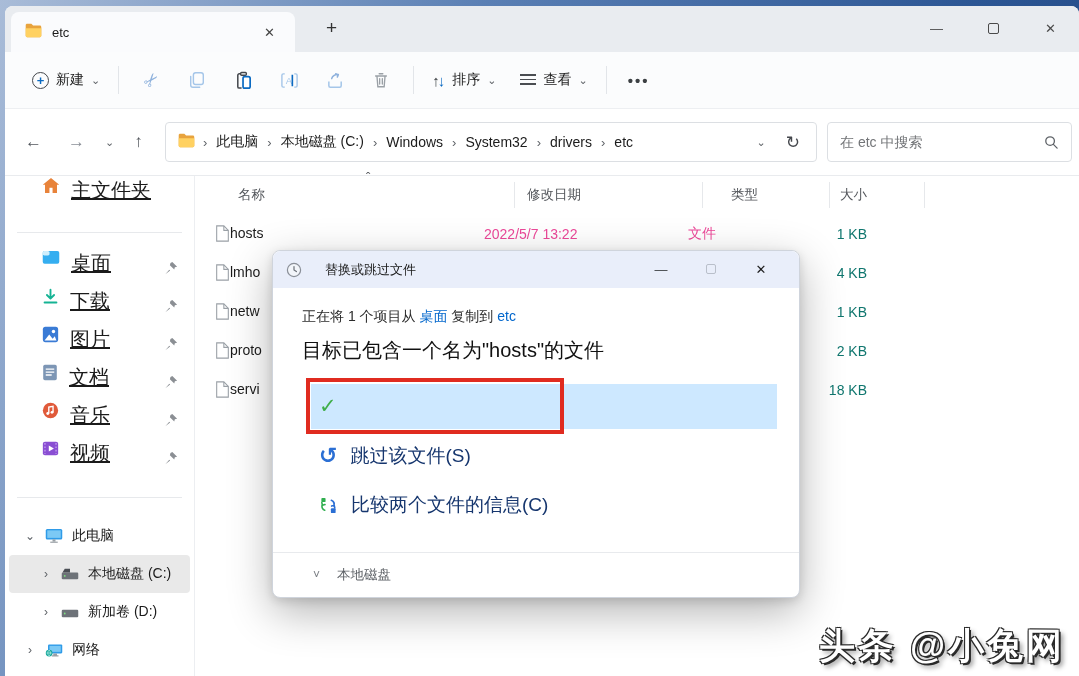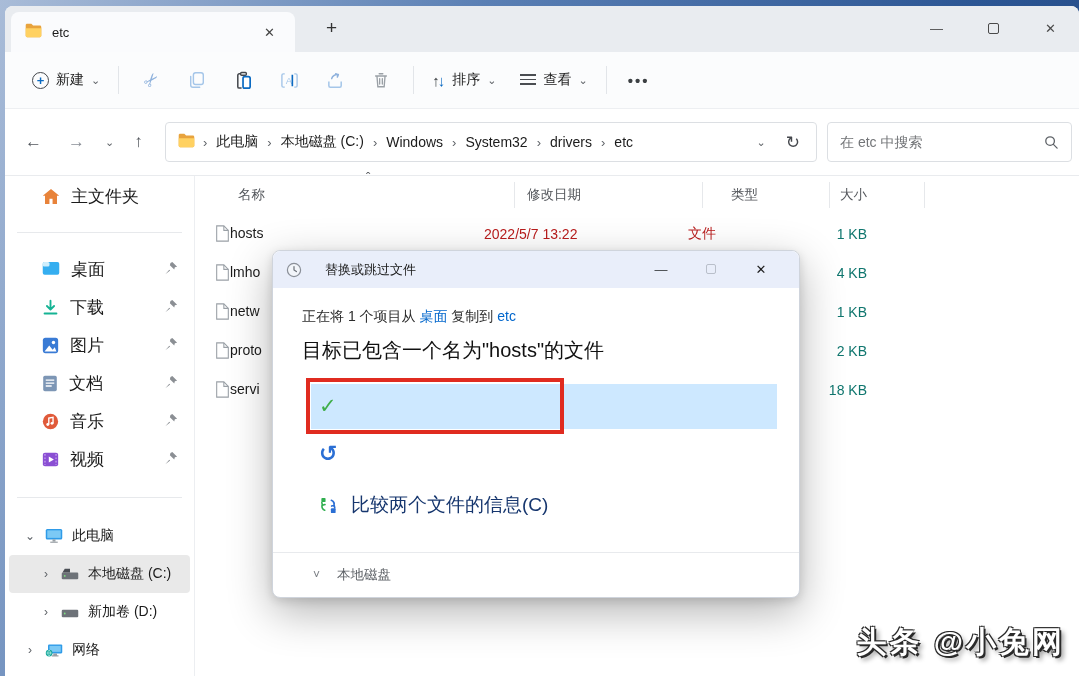--- a/index.html
+++ b/index.html
@@ -51,43 +51,43 @@
   .refresh-glyph { font-size:17px; color:#44474c; cursor:pointer; }
   .searchbox { position:absolute; left:822px; top:13px; width:245px; height:40px; border:1px solid #dcdfe3;
     border-radius:4px; display:flex; align-items:center; padding:0 12px; }
   .searchbox input { flex:1; border:none; outline:none; font-size:14px; color:#1b1b1b;
     font-family:"Liberation Sans","DejaVu Sans",sans-serif; background:transparent; }
   .searchbox input::placeholder { color:#737578; }
 
   
   .main { position:absolute; top:170px; left:0; right:0; bottom:0; background:#fff; }
   .sidebar { position:absolute; left:0; top:0; bottom:0; width:190px; border-right:1px solid #eceef1; }
-  .side-item { height:38px; display:flex; align-items:center; padding-left:33px; font-size:17px;
-    position:relative; border-radius:4px; margin:0 4px; cursor:pointer; }
+  .side-item { height:38px; display:flex; padding-left:33px; font-size:20px;
+    position:relative; border-radius:4px; margin:0 4px; cursor:pointer;text-decoration:underline; }
   .side-item .lbl { margin-left:11px; }
   .side-div { height:1px; background:#e7e9ec; margin:17px 12px 17px 12px; }
   .side-div2 { height:1px; background:#e7e9ec; margin:19px 12px 19px 12px; }
   .pin { position:absolute; right:12px; top:11px; }
   .tree-item { height:38px; display:flex; align-items:center; font-size:14px; position:relative;
     border-radius:4px; margin:0 4px; cursor:pointer; }
   .tree-chev { width:14px; text-align:center; font-size:12px; color:#5f6368; }
   .tree-item .lbl { margin-left:9px; }
   .sel { background:#e9e9e9; }
 
   
   .filepane { position:absolute; left:190px; top:0; right:0; bottom:0; }
   .fl-header { display:grid; grid-template-columns:277px 188px 127px 95px; padding-left:43px;
     height:38px; align-items:center; font-size:13.5px; color:#54575c; margin-top:0; position:relative; }
   .fl-hcell { height:26px; display:flex; align-items:center; border-right:1px solid #e6e8eb; padding-right:8px; position:relative; cursor:pointer; }
   .caret-up { position:absolute; left:128px; top:-12px; font-size:13px; color:#54575c; }
   .fl-row { display:grid; grid-template-columns:257px 188px 127px 95px; padding-left:20px; height:39px;
     align-items:center; font-size:14px; cursor:pointer; }
   .fl-name { display:flex; gap:0; }
   .fl-size { text-align:right; padding-right:15px; color:#0f766e; }
-  .fl-dim { color:#b91c1c; }
+  .fl-dim { color:#ec4899; }
 
   
   .dialog { position:absolute; left:267px; top:244px; width:528px; height:348px; background:#fff;
     border-radius:8px; border:1px solid #cfd4dc;
     box-shadow:0 14px 44px rgba(0,0,0,.30), 0 3px 10px rgba(0,0,0,.12); }
   .dlg-title { height:37px; background:#e9eefa; border-radius:8px 8px 0 0; display:flex; align-items:center;
     padding:0 13px; font-size:13px; color:#1b1b1b; }
   .dlg-title .t { margin-left:23px; }
   .dlg-ctrls { margin-left:auto; display:flex; }
   .dlg-ctrl { width:50px; text-align:center; font-size:13px; color:#3c4043; cursor:pointer; }
@@ -101,21 +101,21 @@
     gap:13px; z-index:2; cursor:pointer; }
   .opt1 { top:143px; } .opt2 { top:192px; } .opt3 { top:241px; }
   .check-glyph { color:#3fae49; font-size:21px; font-weight:bold; }
   .skip-glyph { color:#2b6fd4; font-size:22px; font-weight:bold; line-height:1; }
   .dlg-div { position:absolute; left:0; right:0; top:301px; height:1px; background:#e8eaed; }
   .dlg-footer { position:absolute; left:40px; top:315px; display:flex; align-items:center; gap:17px;
     color:#5f6368; font-size:13.5px; cursor:pointer; }
   .foot-chev { font-size:12px; color:#7a7e84; }
 
   
-  .watermark { position:absolute; right:14px; top:616px; font-size:30px; font-weight:bold; color:#fff;
+  .watermark { position:absolute; right:14px; top:616px; font-size:36px; font-weight:bold; color:#fff;
     letter-spacing:3px; white-space:nowrap;
     text-shadow:-1px -1px 0 #2a2a2a, 1px -1px 0 #2a2a2a, -1px 1px 0 #2a2a2a, 2px 2px 0 #2a2a2a, 4px 4px 5px rgba(0,0,0,.45); }
 </style>
 </head>
 <body>
 
 <div class="window">
 
   <div class="tabbar">
     <div class="tab">
@@ -453,20 +453,21 @@
     <div class="dlg-headline">目标已包含一个名为"hosts"的文件</div>
 
     <div class="dlg-highlight"></div>
     <div class="dlg-redbox"></div>
 
     <div class="dlg-opt opt1">
       <span class="check-glyph">✓</span>
     </div>
     <div class="dlg-opt opt2">
       <span class="skip-glyph">↺</span>
+      <span>跳过该文件(S)</span>
     </div>
     <div class="dlg-opt opt3">
       <svg width="19" height="19" viewBox="0 0 20 20">
           <path d="M6 15c-2.5-1-3.5-3.5-2.5-6M3 7l.6 2.8L6.3 9" fill="none" stroke="#2fae4e" stroke-width="1.7" stroke-linecap="round"></path>
           <path d="M13 4.5c2.5 1 3.5 3.5 2.5 6M16.6 12.6l-.6-2.8-2.7.8" fill="none" stroke="#2b6fd4" stroke-width="1.7" stroke-linecap="round"></path>
           <rect x="12.5" y="13" width="5" height="5" rx="1" fill="#2b6fd4"></rect>
           <rect x="2.5" y="2" width="4.4" height="4.4" rx="1" fill="#2fae4e"></rect>
         </svg>
       <span>比较两个文件的信息(C)</span>
     </div>

